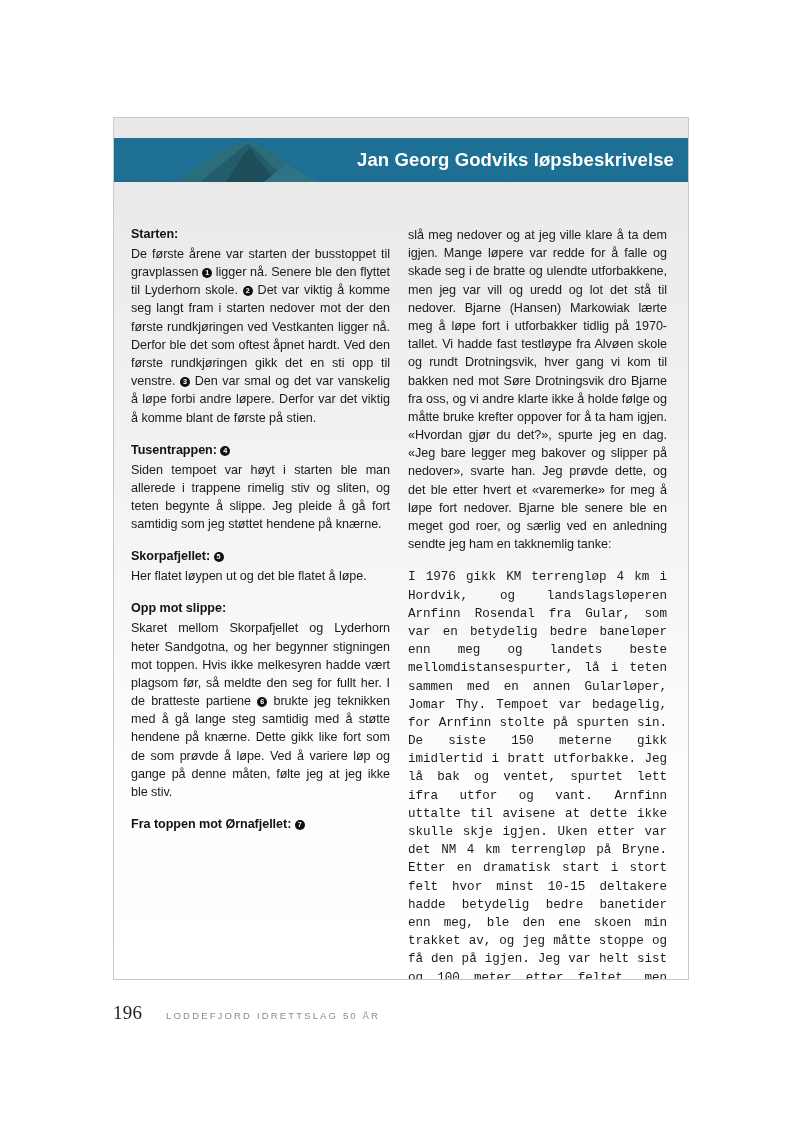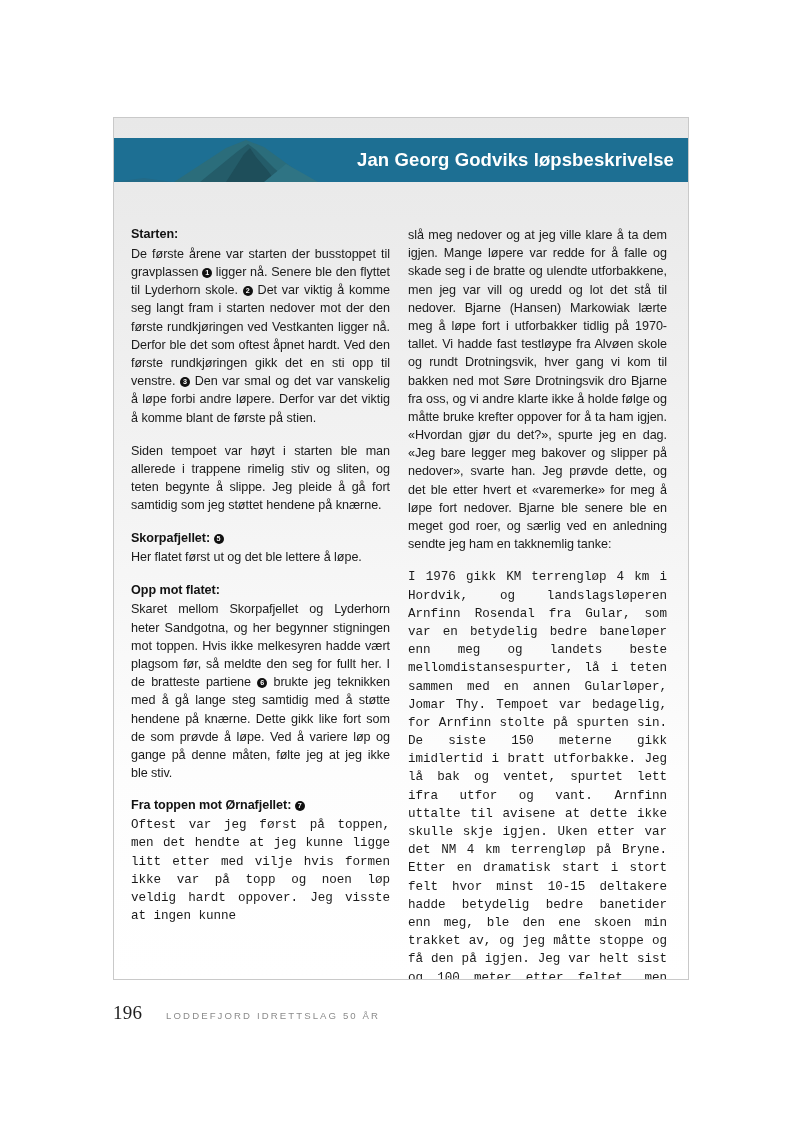--- a/index.html
+++ b/index.html
@@ -166,33 +166,33 @@
 
     <div class="body-area">
       <div class="columns">
 
         <div class="col">
           <div>
             <h3 class="section-head">Starten:</h3>
             <p class="para">De første årene var starten der busstoppet til gravplassen <span class="cnum">1</span> ligger nå. Senere ble den flyttet til Lyderhorn skole. <span class="cnum">2</span> Det var viktig å komme seg langt fram i starten nedover mot der den første rundkjøringen ved Vestkanten ligger nå. Derfor ble det som oftest åpnet hardt. Ved den første rundkjøringen gikk det en sti opp til venstre. <span class="cnum">3</span> Den var smal og det var vanskelig å løpe forbi andre løpere. Derfor var det viktig å komme blant de første på stien.</p>
           </div>
           <div>
+            <h3 class="section-head">Tusentrappen: <span class="cnum">4</span></h3>
             <p class="para">Siden tempoet var høyt i starten ble man allerede i trappene rimelig stiv og sliten, og teten begynte å slippe. Jeg pleide å gå fort samtidig som jeg støttet hendene på knærne.</p>
           </div>
           <div>
             <h3 class="section-head">Skorpafjellet: <span class="cnum">5</span></h3>
-            <p class="para">Her flatet først ut og det ble lettere å løpe.</p>
-          </div>
-          <div>
-            <h3 class="section-head">Opp mot flatet:</h3>
+            <p class="para">Her flatet løypen ut og det ble flatet å løpe.</p>
+          </div>
+          <div>
+            <h3 class="section-head">Opp mot slippe:</h3>
             <p class="para">Skaret mellom Skorpafjellet og Lyderhorn heter Sandgotna, og her begynner stigningen mot toppen. Hvis ikke melkesyren hadde vært plagsom før, så meldte den seg for fullt her. I de bratteste partiene <span class="cnum">6</span> brukte jeg teknikken med å gå lange steg samtidig med å støtte hendene på knærne. Dette gikk like fort som de som prøvde å løpe. Ved å variere løp og gange på denne måten, følte jeg at jeg ikke ble stiv.</p>
           </div>
           <div>
             <h3 class="section-head">Fra toppen mot Ørnafjellet: <span class="cnum">7</span></h3>
-            <p class="para last">Oftest var jeg først på toppen, men det hendte at jeg kunne ligge litt etter med vilje hvis formen ikke var på topp og noen løp veldig hardt oppover. Jeg visste at ingen kunne</p>
           </div>
         </div>
 
         <div class="col">
           <p class="para">slå meg nedover og at jeg ville klare å ta dem igjen. Mange løpere var redde for å falle og skade seg i de bratte og ulendte utforbakkene, men jeg var vill og uredd og lot det stå til nedover. Bjarne (Hansen) Markowiak lærte meg å løpe fort i utforbakker tidlig på 1970-tallet. Vi hadde fast testløype fra Alvøen skole og rundt Drotningsvik, hver gang vi kom til bakken ned mot Søre Drotningsvik dro Bjarne fra oss, og vi andre klarte ikke å holde følge og måtte bruke krefter oppover for å ta ham igjen. «Hvordan gjør du det?», spurte jeg en dag. «Jeg bare legger meg bakover og slipper på nedover», svarte han. Jeg prøvde dette, og det ble etter hvert et «varemerke» for meg å løpe fort nedover. Bjarne ble senere ble en meget god roer, og særlig ved en anledning sendte jeg ham en takknemlig tanke:</p>
           <p class="para last">I 1976 gikk KM terrengløp 4 km i Hordvik, og landslagsløperen Arnfinn Rosendal fra Gular, som var en betydelig bedre baneløper enn meg og landets beste mellomdistansespurter, lå i teten sammen med en annen Gularløper, Jomar Thy. Tempoet var bedagelig, for Arnfinn stolte på spurten sin. De siste 150 meterne gikk imidlertid i bratt utforbakke. Jeg lå bak og ventet, spurtet lett ifra utfor og vant. Arnfinn uttalte til avisene at dette ikke skulle skje igjen. Uken etter var det NM 4 km terrengløp på Bryne. Etter en dramatisk start i stort felt hvor minst 10-15 deltakere hadde betydelig bedre banetider enn meg, ble den ene skoen min trakket av, og jeg måtte stoppe og få den på igjen. Jeg var helt sist og 100 meter etter feltet, men jobbet meg etter hvert opp igjen og fram i feltet. Tempoet var bedagelig, og det var rart å passere Arnfinn mot slutten. Jeg vant etter</p>
         </div>
 
       </div>
     </div>

